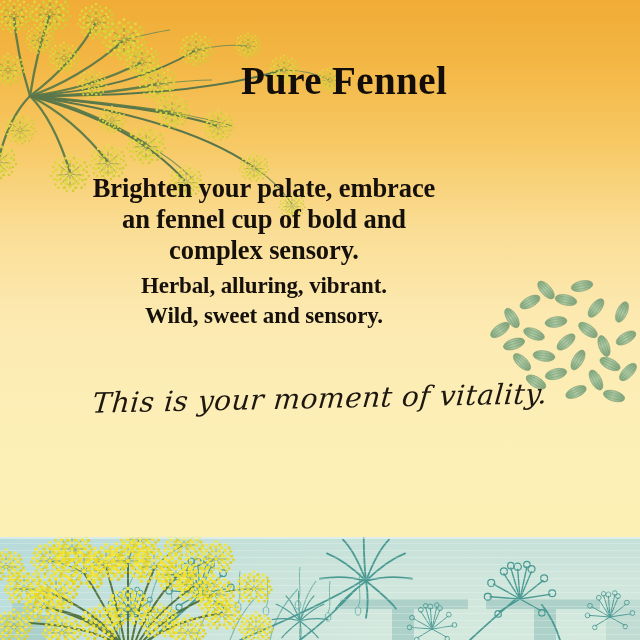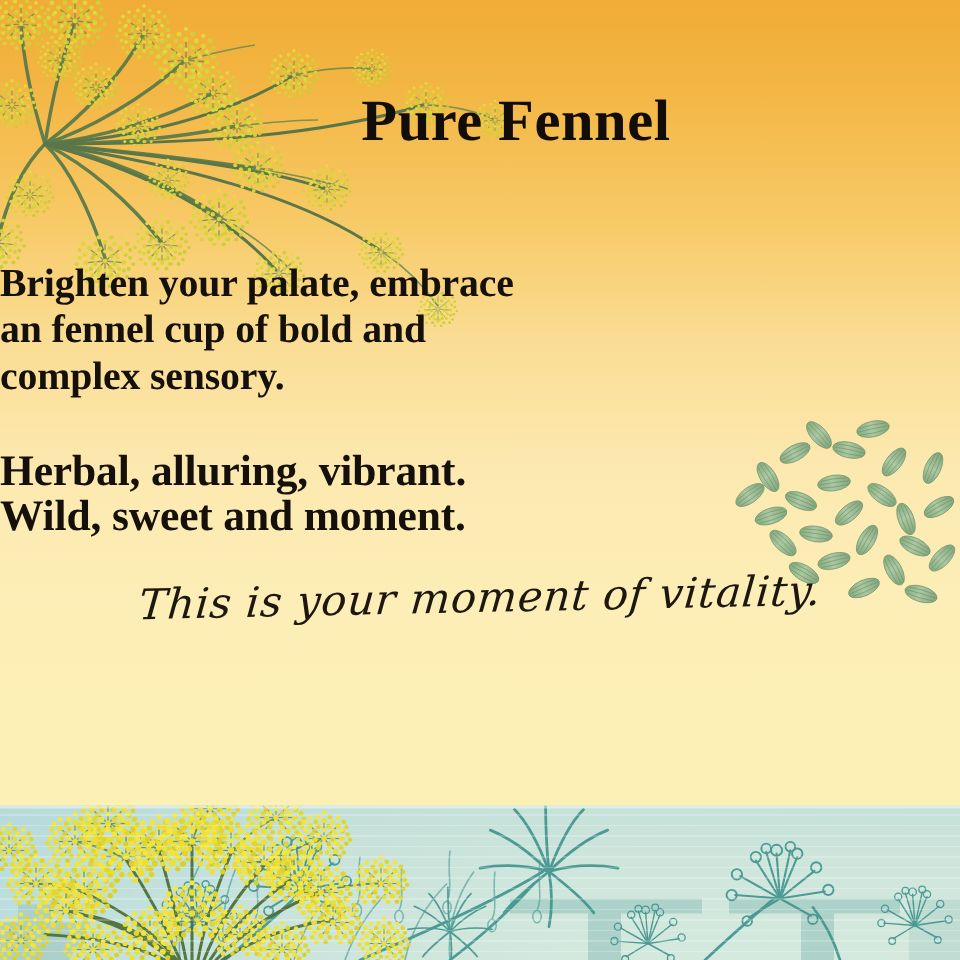--- a/index.html
+++ b/index.html
@@ -55,27 +55,27 @@
     text-align:center;
     font-family:"Liberation Serif",serif;
     font-weight:bold;
     font-size:39px;
     letter-spacing:.4px;
     color:#120D08;
     line-height:1;
     padding-left:24px;
   }
   .para{
-    position:absolute;left:0;width:528px;
+    position:absolute;left:0;width:528px;text-align:center;
     font-family:"Liberation Serif",serif;
     font-weight:bold;
     color:#15100A;
   }
   .para-1{top:173px;font-size:26.5px;line-height:31px;letter-spacing:-.1px;}
-  .para-2{top:299px;font-size:29px;line-height:30px;letter-spacing:-.1px;}
+  .para-2{top:271px;font-size:23px;line-height:30px;letter-spacing:-.1px;}
 
   .script{
     position:absolute;left:0;top:382px;width:640px;text-align:center;
     font-family:"DejaVu Serif",serif;
     font-style:italic;
     font-size:28px;
     color:#1d1710;
     letter-spacing:.5px;
     transform:skewX(-6deg) rotate(-1.2deg);
     transform-origin:center center;
@@ -238,21 +238,21 @@
   <div class="title">Pure Fennel</div>
 
   <div class="para para-1">
     <div>Brighten your palate, embrace</div>
     <div>an fennel cup of bold and</div>
     <div>complex sensory.</div>
   </div>
 
   <div class="para para-2">
     <div>Herbal, alluring, vibrant.</div>
-    <div>Wild, sweet and moment.</div>
+    <div>Wild, sweet and sensory.</div>
   </div>
 
   <div class="script">This is your moment of vitality.</div>
 
   <div class="bottom-band">
     <div class="band-wash"></div>
 
     <svg style="position:absolute;left:0;top:0;width:640px;height:103px;" viewBox="0 0 640 103" xmlns="http://www.w3.org/2000/svg">
       <g fill="#A7CEC6" opacity=".85">
 

